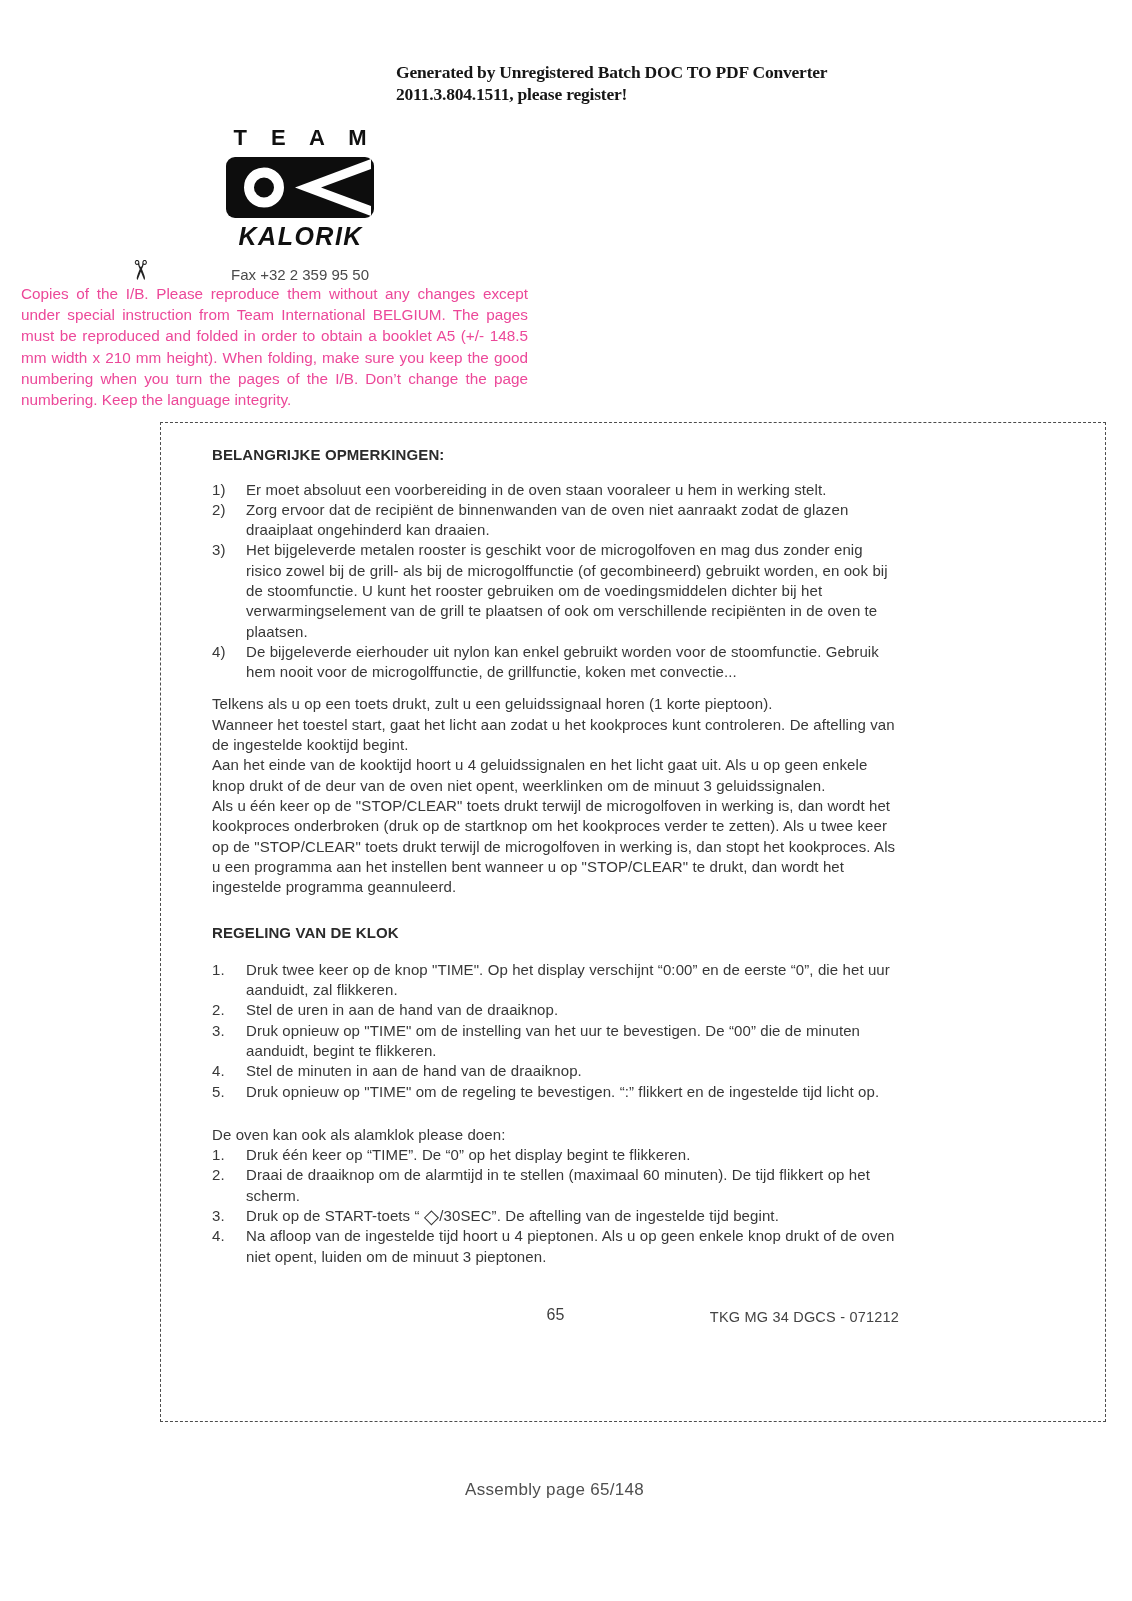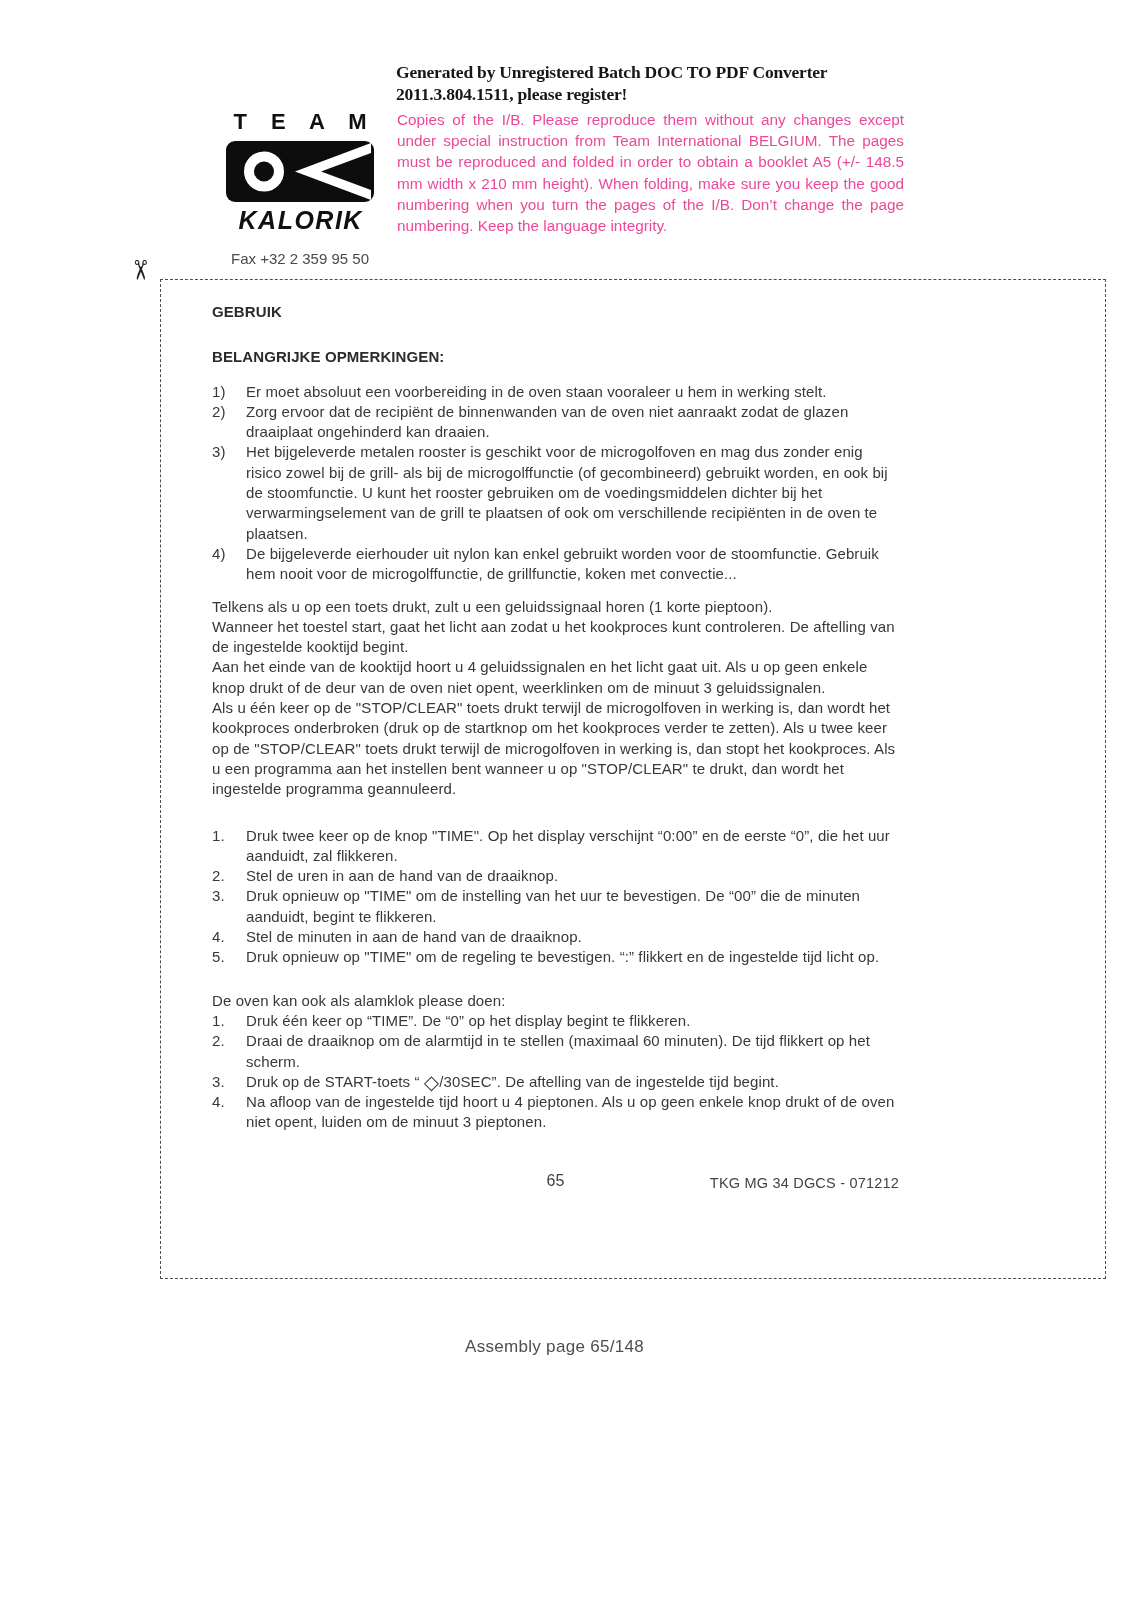--- a/index.html
+++ b/index.html
@@ -17,21 +17,21 @@
     margin:62px 0 0 396px;
     font-family:"Liberation Serif", serif;
     font-weight:600;
     color:#161616;
     font-size:17.5px;
     line-height:21.5px;
     letter-spacing:-0.2px;
   }
 
   
-  .top-row { display:flex; align-items:flex-start; margin-top:4px; }
+  .top-row { display:flex; align-items:flex-start; margin-top:20px;flex-direction:column; }
   .logo-block { margin-left:224px; width:152px; text-align:center; flex:none; }
   .team-text {
     font-weight:bold; font-size:22px; color:#101010;
     letter-spacing:9px; margin-right:-9px; white-space:nowrap;
   }
   .kmark { display:block; width:150px; height:63px; margin:5px auto 3px auto; }
   .kalorik-text {
     font-weight:bold; font-size:25px; color:#101010;
     letter-spacing:1.5px; margin-right:-1.5px; white-space:nowrap;font-style:italic;
   }
@@ -105,37 +105,37 @@
     <div class="kalorik-text">KALORIK</div>
     <div class="fax-text">Fax +32 2 359 95 50</div>
   </div>
   <div class="intro-par">Copies of the I/B. Please reproduce them without any changes except under special instruction from Team International BELGIUM. The pages must be reproduced and folded in order to obtain a booklet A5 (+/- 148.5 mm width x 210 mm height). When folding, make sure you keep the good numbering when you turn the pages of the I/B. Don’t change the page numbering. Keep the language integrity.</div>
 </div>
 
 <span class="scissors">✂</span>
 
 <div class="cut-box">
   <div class="content">
-    <div class="h h-gebruik">GEBRUIK</div>
     <div class="h h-opmerk">BELANGRIJKE OPMERKINGEN:</div>
 
     <ol class="steps paren remarks">
         <li>Er moet absoluut een voorbereiding in de oven staan vooraleer u hem in werking stelt.</li>
         <li>Zorg ervoor dat de recipiënt de binnenwanden van de oven niet aanraakt zodat de glazen draaiplaat ongehinderd kan draaien.</li>
         <li>Het bijgeleverde metalen rooster is geschikt voor de microgolfoven en mag dus zonder enig risico zowel bij de grill- als bij de microgolffunctie (of gecombineerd) gebruikt worden, en ook bij de stoomfunctie. U kunt het rooster gebruiken om de voedingsmiddelen dichter bij het verwarmingselement van de grill te plaatsen of ook om verschillende recipiënten in de oven te plaatsen.</li>
         <li>De bijgeleverde eierhouder uit nylon kan enkel gebruikt worden voor de stoomfunctie. Gebruik hem nooit voor de microgolffunctie, de grillfunctie, koken met convectie...</li>
       </ol>
 
     <div class="paras">
         <p>Telkens als u op een toets drukt, zult u een geluidssignaal horen (1 korte pieptoon).</p>
         <p>Wanneer het toestel start, gaat het licht aan zodat u het kookproces kunt controleren. De aftelling van de ingestelde kooktijd begint.</p>
         <p>Aan het einde van de kooktijd hoort u 4 geluidssignalen en het licht gaat uit. Als u op geen enkele knop drukt of de deur van de oven niet opent, weerklinken om de minuut 3 geluidssignalen.</p>
         <p>Als u één keer op de "STOP/CLEAR" toets drukt terwijl de microgolfoven in werking is, dan wordt het kookproces onderbroken (druk op de startknop om het kookproces verder te zetten). Als u twee keer op de "STOP/CLEAR" toets drukt terwijl de microgolfoven in werking is, dan stopt het kookproces. Als u een programma aan het instellen bent wanneer u op "STOP/CLEAR" te drukt, dan wordt het ingestelde programma geannuleerd.</p>
       </div>
 
+    <div class="h h-klok">REGELING VAN DE KLOK</div>
 
     <ol class="steps dots">
         <li>Druk twee keer op de knop "TIME". Op het display verschijnt “0:00” en de eerste “0”, die het uur aanduidt, zal flikkeren.</li>
         <li>Stel de uren in aan de hand van de draaiknop.</li>
         <li>Druk opnieuw op "TIME" om de instelling van het uur te bevestigen. De “00” die de minuten aanduidt, begint te flikkeren.</li>
         <li>Stel de minuten in aan de hand van de draaiknop.</li>
         <li>Druk opnieuw op "TIME" om de regeling te bevestigen. “:” flikkert en de ingestelde tijd licht op.</li>
       </ol>
 
     <p class="note alarm-intro">De oven kan ook als alamklok please doen:</p>

